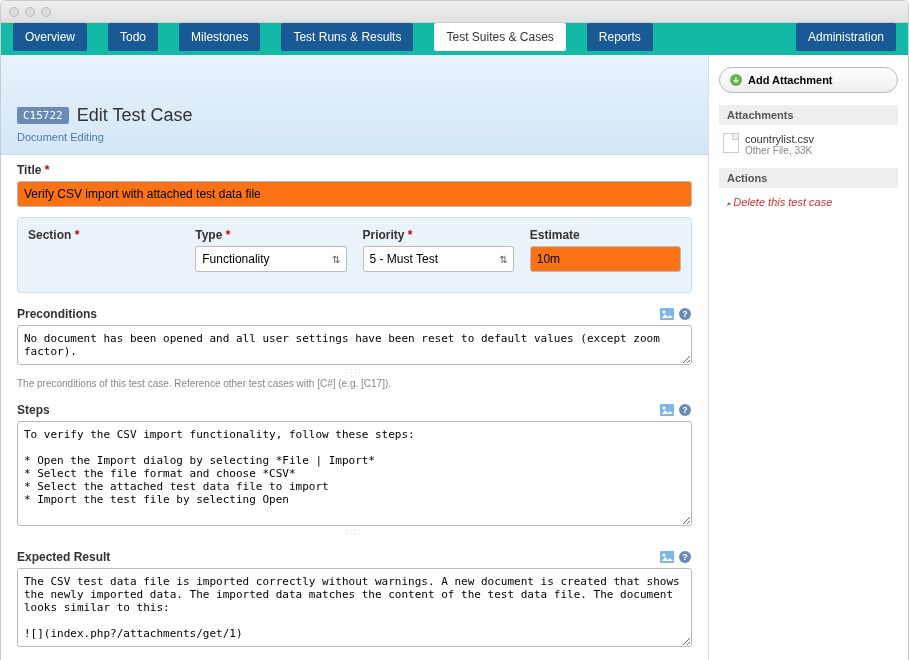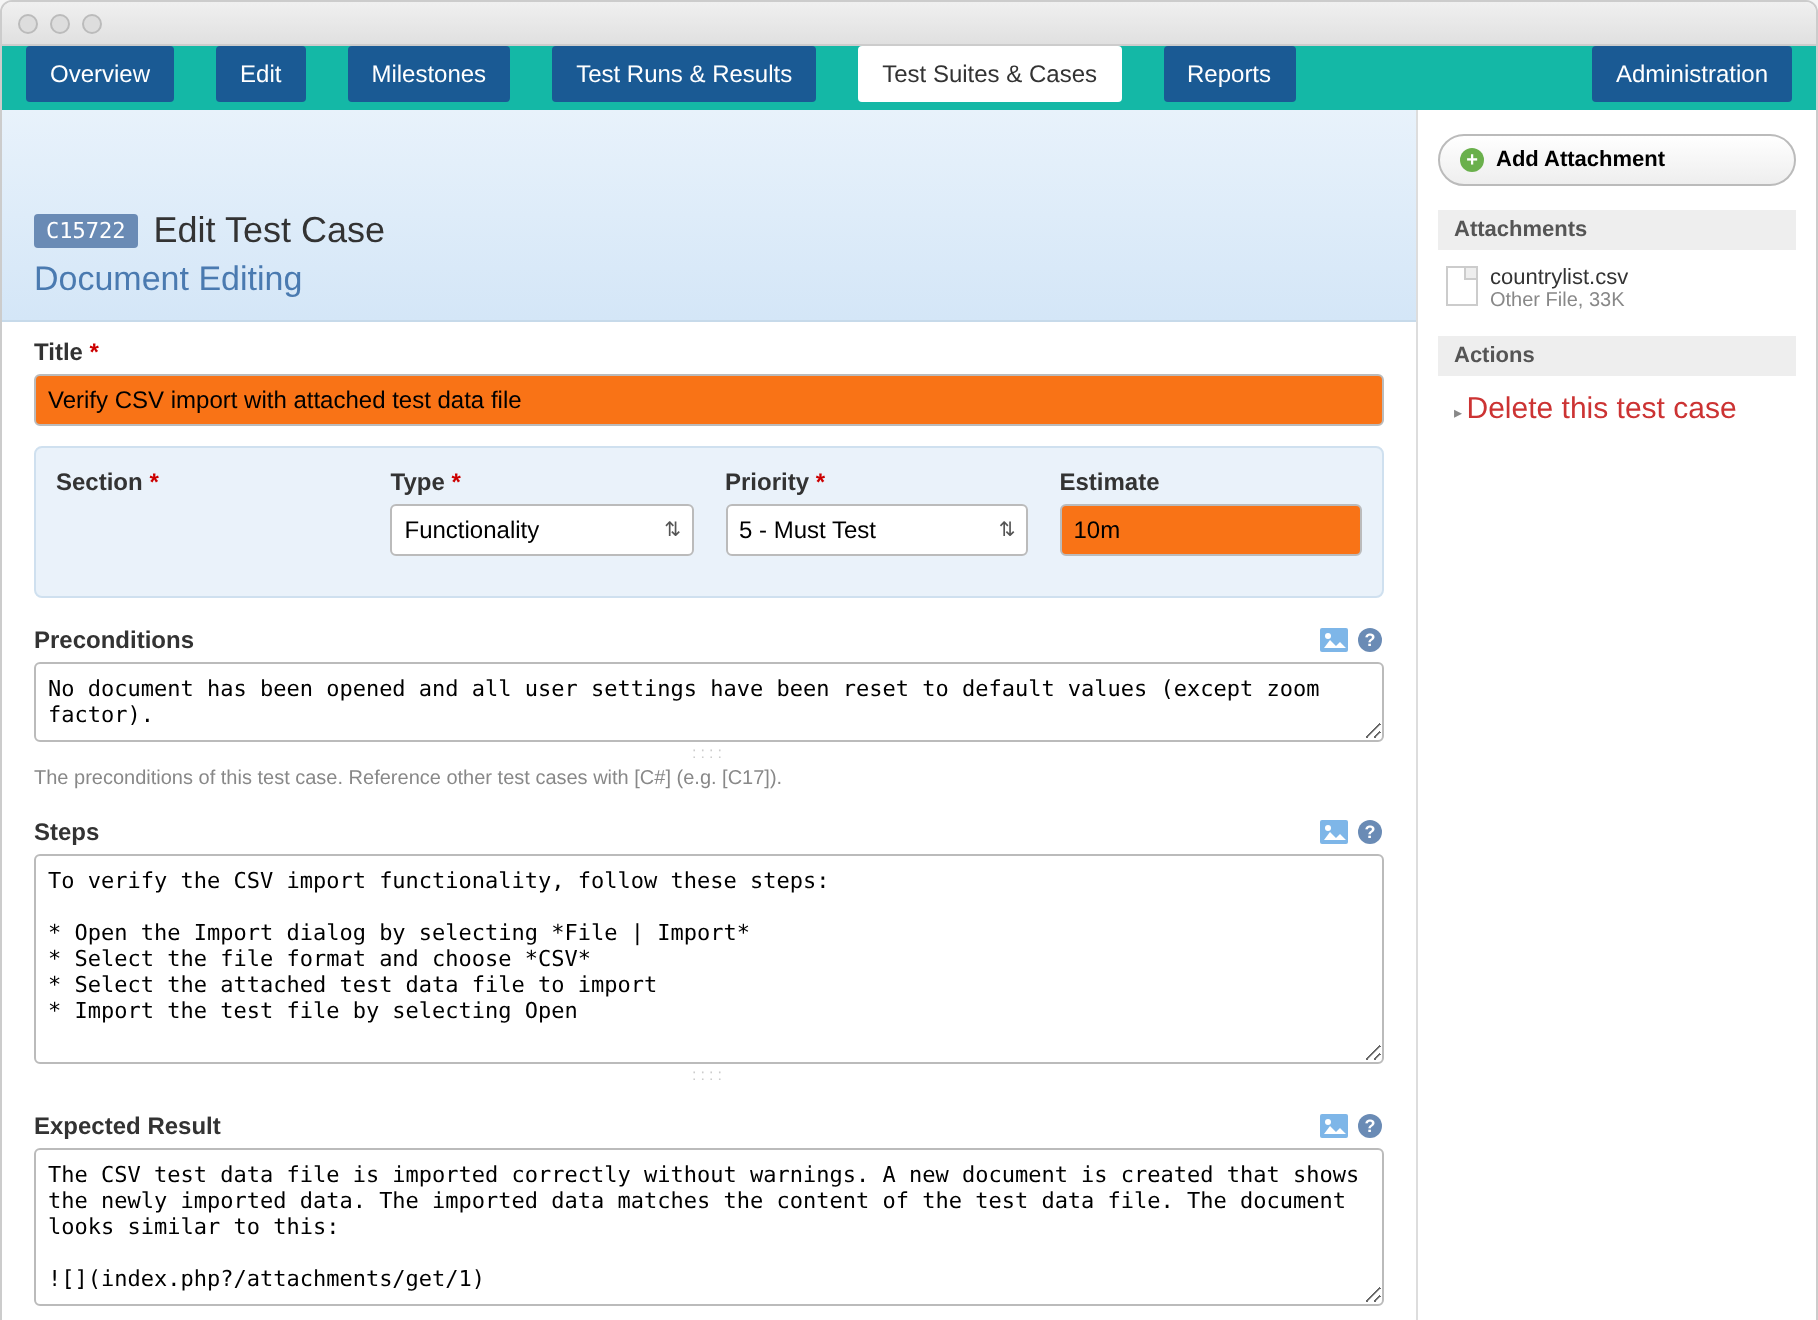--- a/index.html
+++ b/index.html
@@ -12,21 +12,21 @@
 .nav-item { color: #fff; font-size: 12px; padding: 7px 12px; cursor: pointer; background: #1a5a94; border-radius: 2px; }
 .nav-item.active { background: #fff; color: #333; }
 .nav-item.admin { background: #1a5a94; }
 .content-wrap { display: flex; }
 .main { flex: 1; padding: 0 16px 16px 16px; }
 .sidebar { width: 200px; padding: 12px 10px; border-left: 1px solid #ddd; }
 .header-band { background: linear-gradient(#e8f2fb, #d4e6f7); border-bottom: 1px solid #c7daea; padding: 10px 16px; margin: 0 -16px 6px -16px; }
 .header-band h1 { font-size: 18px; font-weight: normal; color: #333; display: flex; align-items: center; gap: 8px; margin-top: 40px; }
 .badge { background: #6a8bb5; color: #fff; font-size: 11px; padding: 2px 6px; border-radius: 2px; font-family: monospace; }
 .breadcrumb-row { margin-top: 4px; }
-.breadcrumb-row a { color: #4a7ab0; font-size: 17px; text-decoration: none; }
+.breadcrumb-row a { color: #4a7ab0; font-size: 11px; text-decoration: none; }
 .form-label { font-weight: bold; font-size: 12px; margin-bottom: 4px; display: block; }
 .req { color: #c00; }
 .field { width: 100%; padding: 5px 6px; border: 1px solid #bbb; border-radius: 3px; font-size: 12px; background: #f97316; }
 .select { appearance: none; background: #fff; padding-right: 20px; }
 .select-wrap { position: relative; }
 .select-wrap::after { content: "⇅"; position: absolute; right: 6px; top: 50%; transform: translateY(-50%); font-size: 10px; color: #555; pointer-events: none; }
 .form-panel { background: #eaf2fa; border: 1px solid #cfe0ef; border-radius: 4px; padding: 10px; margin-top: 10px; }
 .form-row { display: flex; gap: 16px; margin-bottom: 10px; }
 .form-col { flex: 1; }
 .label-row { display: flex; justify-content: space-between; align-items: center; }
@@ -39,37 +39,37 @@
 .resize-handle { text-align: center; color: #ccc; font-size: 8px; letter-spacing: 2px; margin-top: -2px; }
 .sidebar-btn { width: 100%; padding: 6px 10px; border: 1px solid #bbb; border-radius: 14px; background: linear-gradient(#fff, #eee); font-size: 11px; font-weight: bold; cursor: pointer; display: flex; align-items: center; gap: 6px; margin-bottom: 12px; }
 .plus-icon { width: 12px; height: 12px; border-radius: 50%; background: #6ab04c; color: #fff; display: inline-flex; align-items: center; justify-content: center; font-size: 10px; font-weight: bold; }
 .sidebar-section-title { background: #eee; padding: 4px 8px; font-size: 11px; color: #555; font-weight: bold; margin-bottom: 8px; }
 .attachment-item { display: flex; gap: 6px; margin-bottom: 12px; padding: 0 4px; }
 .file-icon { width: 16px; height: 20px; border: 1px solid #ccc; background: #fff; position: relative; }
 .file-icon::before { content: ""; position: absolute; top: 0; right: 0; width: 5px; height: 5px; background: #eee; border-left: 1px solid #ccc; border-bottom: 1px solid #ccc; }
 .attach-name { font-size: 11px; color: #333; text-align: right; }
 .attach-meta { font-size: 10px; color: #888; }
 .action-text { font-size: 10px; color: #555; padding: 0 4px; line-height: 1.4; margin-bottom: 6px; }
-.delete-link { color: #c33; font-size: 15px; text-decoration: none; padding-left: 8px; display: block; }
+.delete-link { color: #c33; font-size: 11px; text-decoration: none; padding-left: 8px; display: block; font-style: italic; }
 .delete-link::before { content: "▸ "; color: #888; font-size: 8px; }
 .title-block { margin-top: 8px; }
 </style>
 </head>
 <body>
 
 <div class="window">
   <div class="titlebar">
     <div class="tl-dot"></div>
     <div class="tl-dot"></div>
     <div class="tl-dot"></div>
   </div>
 
   <div class="topnav">
     <div class="nav-item">Overview</div>
-    <div class="nav-item">Edit</div>
+    <div class="nav-item">Todo</div>
     <div class="nav-item">Milestones</div>
     <div class="nav-item">Test Runs &amp; Results</div>
     <div class="nav-item active">Test Suites &amp; Cases</div>
     <div class="nav-item">Reports</div>
     <div class="spacer"></div>
     <div class="nav-item admin">Administration</div>
   </div>
 
   <div class="content-wrap">
     <div class="main">

